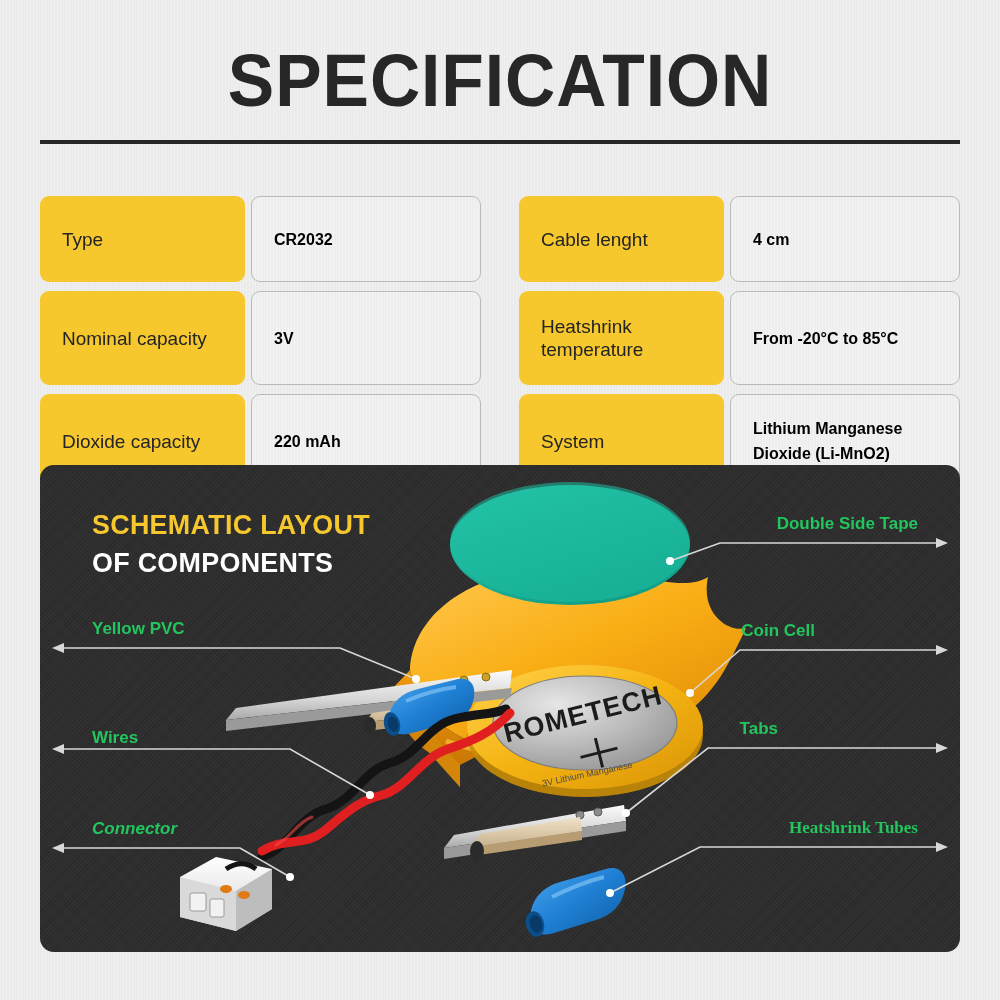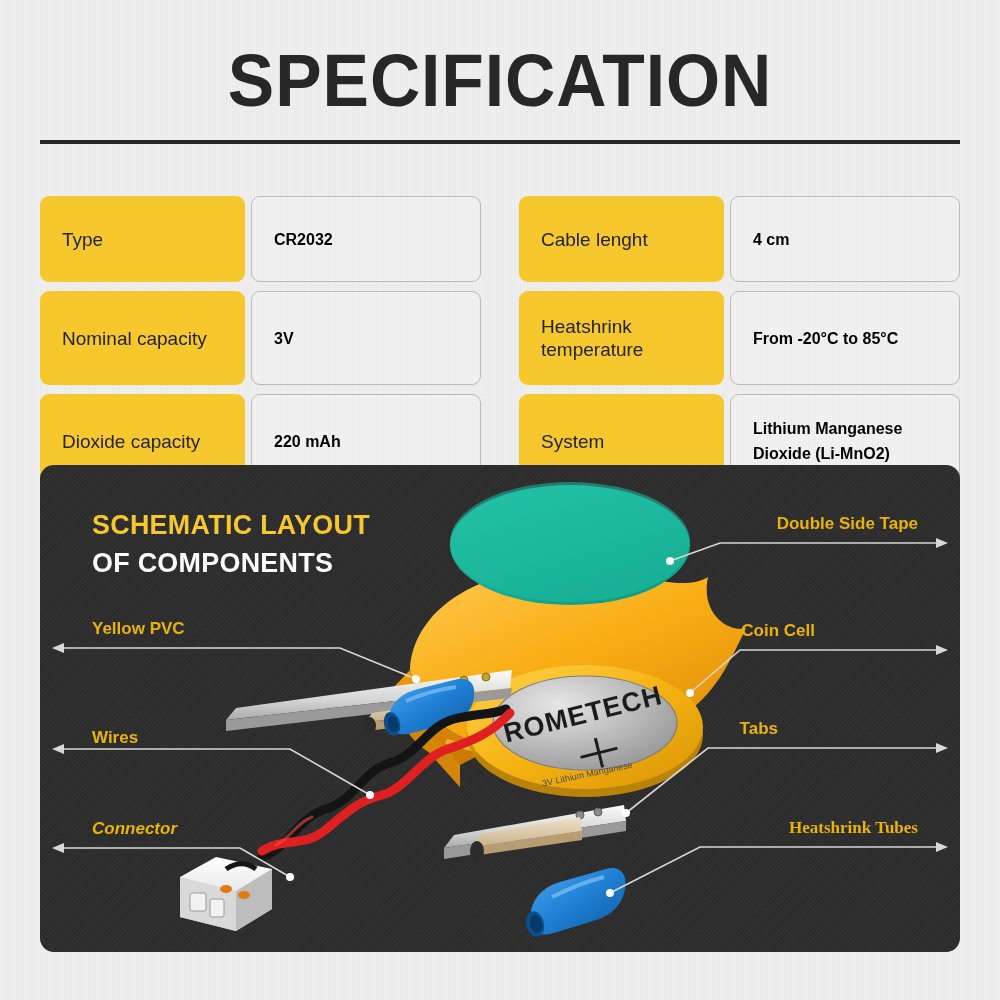--- a/index.html
+++ b/index.html
@@ -62,21 +62,21 @@
   .sch-head{position:absolute;left:52px;top:44px;z-index:6;}
   .sch-head .l1{
     font-size:28px;font-weight:bold;color:#f6c82e;letter-spacing:.3px;
     transform:scaleX(.96);transform-origin:left center;
   }
   .sch-head .l2{
     font-size:28px;font-weight:bold;color:#ffffff;letter-spacing:.3px;margin-top:6px;
     transform:scaleX(.96);transform-origin:left center;
   }
 
-  .cal{position:absolute;z-index:7;color:#eab308;font-size:17px;font-weight:bold;white-space:nowrap;}
+  .cal{position:absolute;z-index:7;color:#22c55e;font-size:17px;font-weight:bold;white-space:nowrap;}
   .cal.left{left:52px;}
   .cal.right{}
 
   .art{position:absolute;inset:0;z-index:4;}
   .lines{position:absolute;inset:0;z-index:5;pointer-events:none;}
 </style>
 </head>
 <body>
 
 <div class="page">

